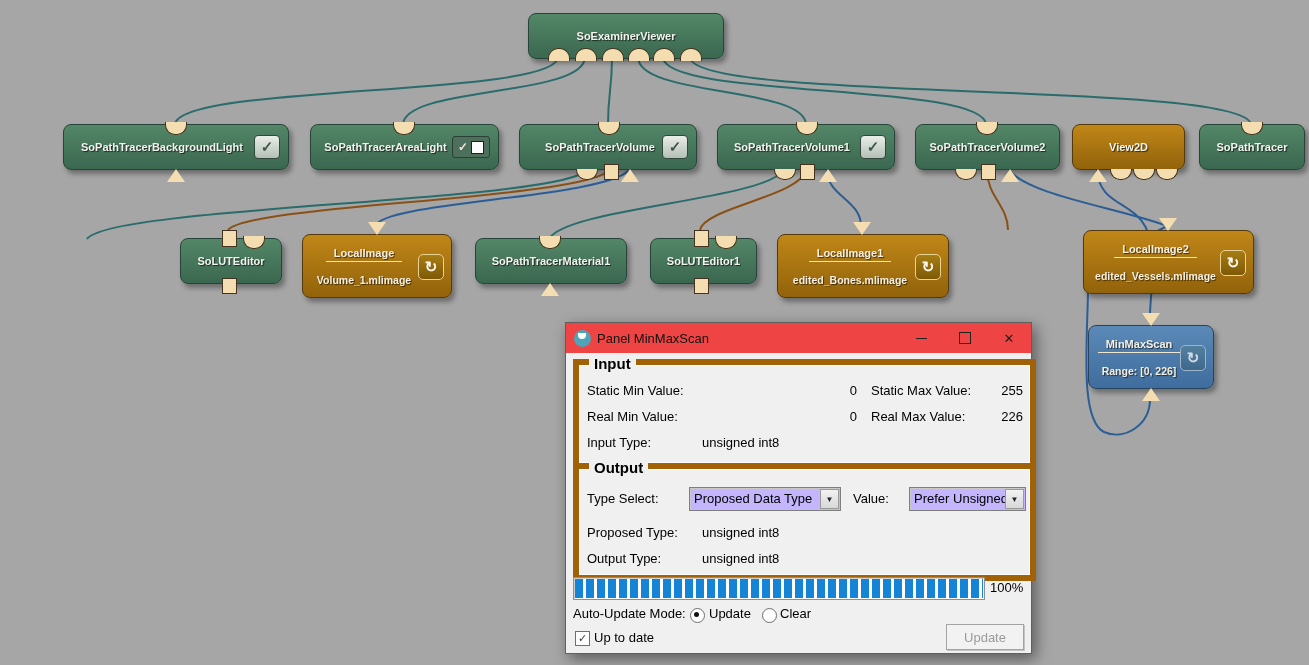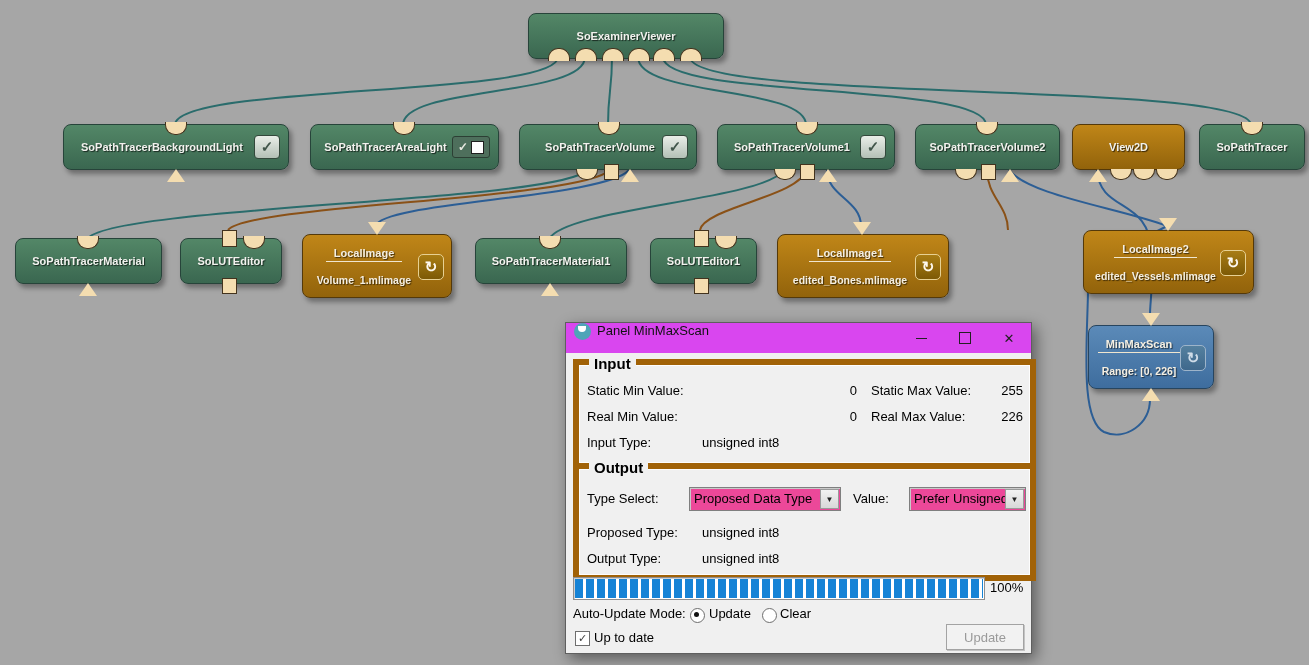--- a/index.html
+++ b/index.html
@@ -44,36 +44,36 @@
   .dualbox .sqr{width:11px;height:11px;background:#fdfdfd;border:1px solid #1e1e1e;}
   .reload{position:absolute;right:7px;top:50%;margin-top:-12px;width:24px;height:24px;border-radius:5px;
         border:1px solid #e7d193;background:linear-gradient(#a87c14,#7d5a06);
         display:flex;align-items:center;justify-content:center;color:#fdf8ee;font-size:15px;font-weight:700;}
   .reload.muted{border-color:#9db4ca;background:linear-gradient(#54809f,#3f688c);color:#cfdce8;}
 
   
   .dialog{position:absolute;left:565px;top:322px;width:465px;height:330px;z-index:10;
           background:#f0f0f0;border:1px solid #5f5f5f;box-shadow:4px 5px 14px rgba(0,0,0,0.45);
           font-size:13px;color:#000;}
-  .titlebar{position:absolute;left:0;top:0;right:0;height:30px;background:#d946ef;display:flex;align-items:flex-start;}
+  .titlebar{position:absolute;left:0;top:0;right:0;height:30px;background:#ef4444;display:flex;align-items:center;}
   .appicon{width:17px;height:17px;border-radius:50%;background:#4ea4b8;margin:0 6px 0 8px;position:relative;}
   .appicon::after{content:"";position:absolute;left:4px;top:3px;width:8px;height:6px;background:#ffffff;
           border-radius:0 0 6px 6px;}
   .wtitle{font-size:13px;color:#111;}
   .winbtns{margin-left:auto;display:flex;height:30px;}
   .winbtn{width:44px;height:30px;display:flex;align-items:center;justify-content:center;color:#222;font-size:13px;}
   .glyph-min{width:11px;height:1px;background:#222;}
   .glyph-max{width:10px;height:10px;border:1px solid #222;background:transparent;}
 
   .group{position:absolute;border:6px solid #a16207;box-shadow:inset 0 0 0 1px #fdfdfd;}
   .legend{position:absolute;top:-10px;left:10px;background:#f0f0f0;padding:0 5px;font-size:15px;font-weight:700;}
   .flbl,.fval{position:absolute;white-space:nowrap;}
   .fval.r{text-align:right;}
 
-  .combo{position:absolute;height:22px;background:#ec4899;border:1px solid #7f7f7f;
+  .combo{position:absolute;height:22px;background:#c4b5fd;border:1px solid #7f7f7f;
          box-shadow:inset 1px 1px 0 #c9c9c9;}
   .combo .ctext{position:absolute;left:4px;top:3px;font-size:13px;white-space:nowrap;}
   .combo .cbtn{position:absolute;right:1px;top:1px;bottom:1px;width:17px;background:linear-gradient(#f2f2f2,#d8d8d8);
          border:1px solid #9a9a9a;display:flex;align-items:center;justify-content:center;font-size:8px;color:#222;}
 
   .pbar{position:absolute;border:1px solid #8f8f8f;background:#ffffff;box-shadow:inset 1px 1px 0 #cfcfcf;padding:1px;}
   .pfill{height:100%;width:100%;background:repeating-linear-gradient(90deg,#1583d6 0px,#1583d6 8px,#ffffff 8px,#ffffff 11px);}
 
   .radio{position:absolute;width:13px;height:13px;border-radius:50%;background:#fff;border:1px solid #6e6e6e;}
   .radio.on::after{content:"";position:absolute;left:3px;top:3px;width:5px;height:5px;border-radius:50%;background:#111;}
@@ -170,25 +170,20 @@
     <i class="conn dome-out" style="left:37px"></i>
     <i class="conn dome-out" style="left:60px"></i>
     <i class="conn dome-out" style="left:83px"></i>
   </div>
 
   <div class="node green" style="left:1199px;top:124px;width:104px;height:44px">
     <div class="nlabel">SoPathTracer</div>
     <i class="conn dome-dn" style="left:41px"></i>
   </div>
 
-  <div class="node green" style="left:15px;top:238px;width:145px;height:44px">
-    <div class="nlabel">SoPathTracerMaterial</div>
-    <i class="conn dome-dn" style="left:61px"></i>
-    <i class="conn tri tri-up" style="left:63px"></i>
-  </div>
 
   <div class="node green" style="left:180px;top:238px;width:100px;height:44px">
     <div class="nlabel">SoLUTEditor</div>
     <i class="conn sq-top" style="left:41px"></i>
     <i class="conn dome-dn" style="left:62px"></i>
     <i class="conn sq-bottom" style="left:41px"></i>
   </div>
 
   <div class="node orange" style="left:302px;top:234px;width:148px;height:62px">
     <div class="stack" style="margin-right:26px">

